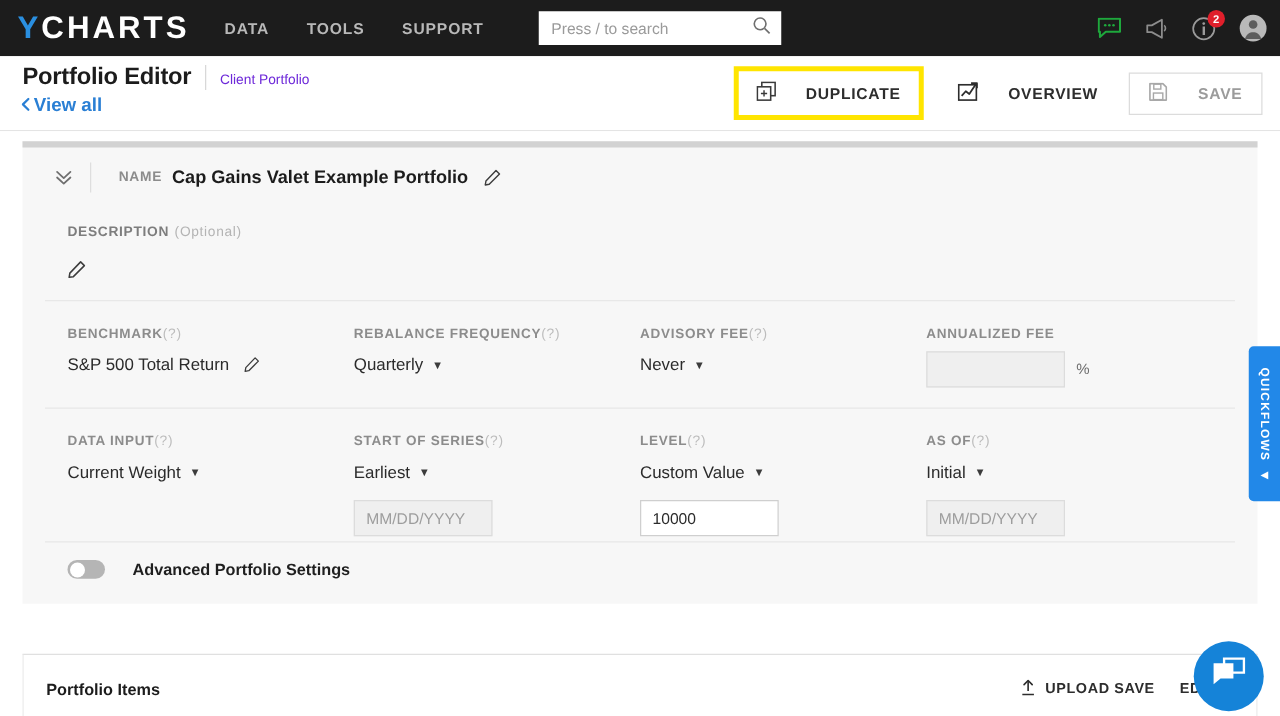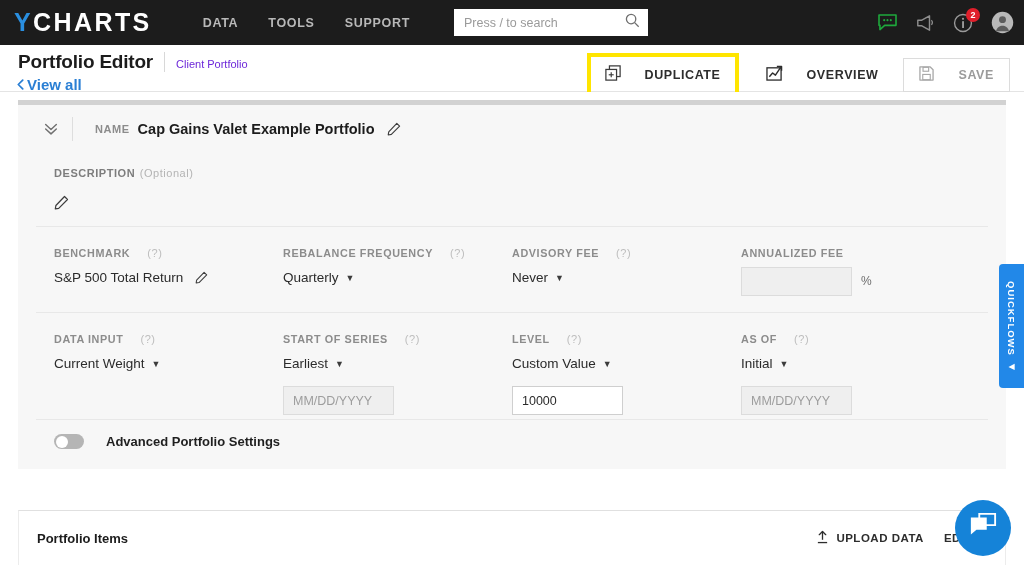--- a/index.html
+++ b/index.html
@@ -12,21 +12,21 @@
 
   
   .topnav {
     height: 45px; background: #1c1c1c;
     display: flex; align-items: center; position: relative;
   }
   .logo { margin-left: 14px; display: flex; align-items: center;
           font-size: 25px; font-weight: 700; letter-spacing: 2.4px; }
   .logo .y { color: #2a8fe0; }
   .logo .rest { color: #ffffff; }
-  .nav-links { display: flex; align-items: center; margin-left: 51px; gap: 30px; }
+  .nav-links { display: flex; align-items: center; margin-left: 28px; gap: 30px; }
   .nav-link {
     color: #b8b8b8; font-size: 12.5px; font-weight: 700;
     letter-spacing: 0.7px; cursor: pointer;
   }
   .searchbox {
     margin-left: 44px; width: 194px; height: 27px; background: #fff;
     display: flex; align-items: center; padding: 0 8px 0 10px; position: relative;
   }
   .searchbox input {
     border: 0; outline: none; flex: 1; font-size: 12.5px;
@@ -36,21 +36,21 @@
   .nav-right { position: absolute; right: 10px; display: flex; align-items: center; gap: 18px; }
   .nav-icon { position: relative; cursor: pointer; display: flex; align-items: center; }
   .badge {
     position: absolute; top: -5px; right: -7px; background: #e01f2b; color: #fff;
     font-size: 9px; font-weight: 700; border-radius: 50%;
     width: 14px; height: 14px; display: flex; align-items: center; justify-content: center;
   }
 
   
   .pagehead {
-    height: 47px; background: #fff; position: relative;
+    height: 60px; background: #fff; position: relative;
     border-bottom: 1px solid #e4e4e4;
   }
   .title-wrap { position: absolute; left: 18px; top: 6px; display: flex; align-items: baseline; }
   .page-title { font-size: 19px; font-weight: 700; color: #1c1c1c; letter-spacing: -0.2px; }
   .title-divider { width: 1px; height: 20px; background: #d8d8d8; margin: 0 11px; align-self: center; }
   .page-sub { font-size: 11px; color: #6d28d9; text-align: center; }
   .viewall { position: absolute; left: 17px; top: 31px; font-size: 15px; color: #2a7fd4;
              font-weight: 700; cursor: pointer; display: flex; align-items: center; gap: 3px; }
 
   .head-actions { position: absolute; right: 14px; top: 8px; display: flex; align-items: center; gap: 0; }
@@ -84,21 +84,21 @@
   .desc-block { padding: 16px 0 12px 18px; }
   .desc-lbl { font-size: 11px; font-weight: 700; color: #7d7d7d; letter-spacing: 0.55px; }
   .desc-opt { color: #b4b4b4; font-weight: 400; }
   .desc-pencil { margin-top: 14px; margin-left: 0px; cursor: pointer; display: inline-flex; }
 
   .hdiv { height: 1px; background: #e8e8e8; margin: 0 18px; }
 
   .grid4 { display: flex; padding: 20px 18px 16px 18px; }
   .col { width: 250px; }
   .col-lbl { font-size: 10.8px; font-weight: 700; color: #8c8c8c; letter-spacing: 0.6px;
-             display: flex; align-items: center; gap: 17px; }
+             display: flex; align-items: center; gap: 0; }
   .qmark { color: #bdbdbd; font-weight: 400; font-size: 11px; cursor: pointer; }
   .col-val { margin-top: 11px; font-size: 13.5px; color: #2b2b2b; display: flex; align-items: center; }
   .caret { margin-left: 7px; font-size: 9px; color: #3c3c3c; }
   .inp {
     margin-top: 15px; width: 111px; height: 29px;
     border: 1px solid #dcdcdc; background: #efefef;
     font-size: 12.5px; color: #8d8d8d; padding: 0 9px;
     font-family: "Liberation Sans", sans-serif; outline: none;
   }
   .inp.active { background: #fff; color: #2b2b2b; border-color: #cfcfcf; }
@@ -419,21 +419,21 @@
       <span class="items-title">Portfolio Items</span>
       <div class="items-actions">
         <span class="items-act">
           <span>
             <svg width="13" height="14" viewBox="0 0 14 15">
                 <line x1="7" y1="1.5" x2="7" y2="10.5" stroke="#2d2d2d" stroke-width="1.4"></line>
                 <polyline points="3.5,5 7,1.5 10.5,5" fill="none" stroke="#2d2d2d" stroke-width="1.4" stroke-linecap="round" stroke-linejoin="round"></polyline>
                 <line x1="2" y1="13.5" x2="12" y2="13.5" stroke="#2d2d2d" stroke-width="1.4"></line>
               </svg>
           </span>
-          <span>UPLOAD DATA</span>
+          <span>UPLOAD SAVE</span>
         </span>
         <span class="items-act">
           <span>EDIT IT</span>
         </span>
       </div>
     </div>
   </div>
 
   <div class="quickflows">
     <span class="qf-text">QUICKFLOWS</span>

